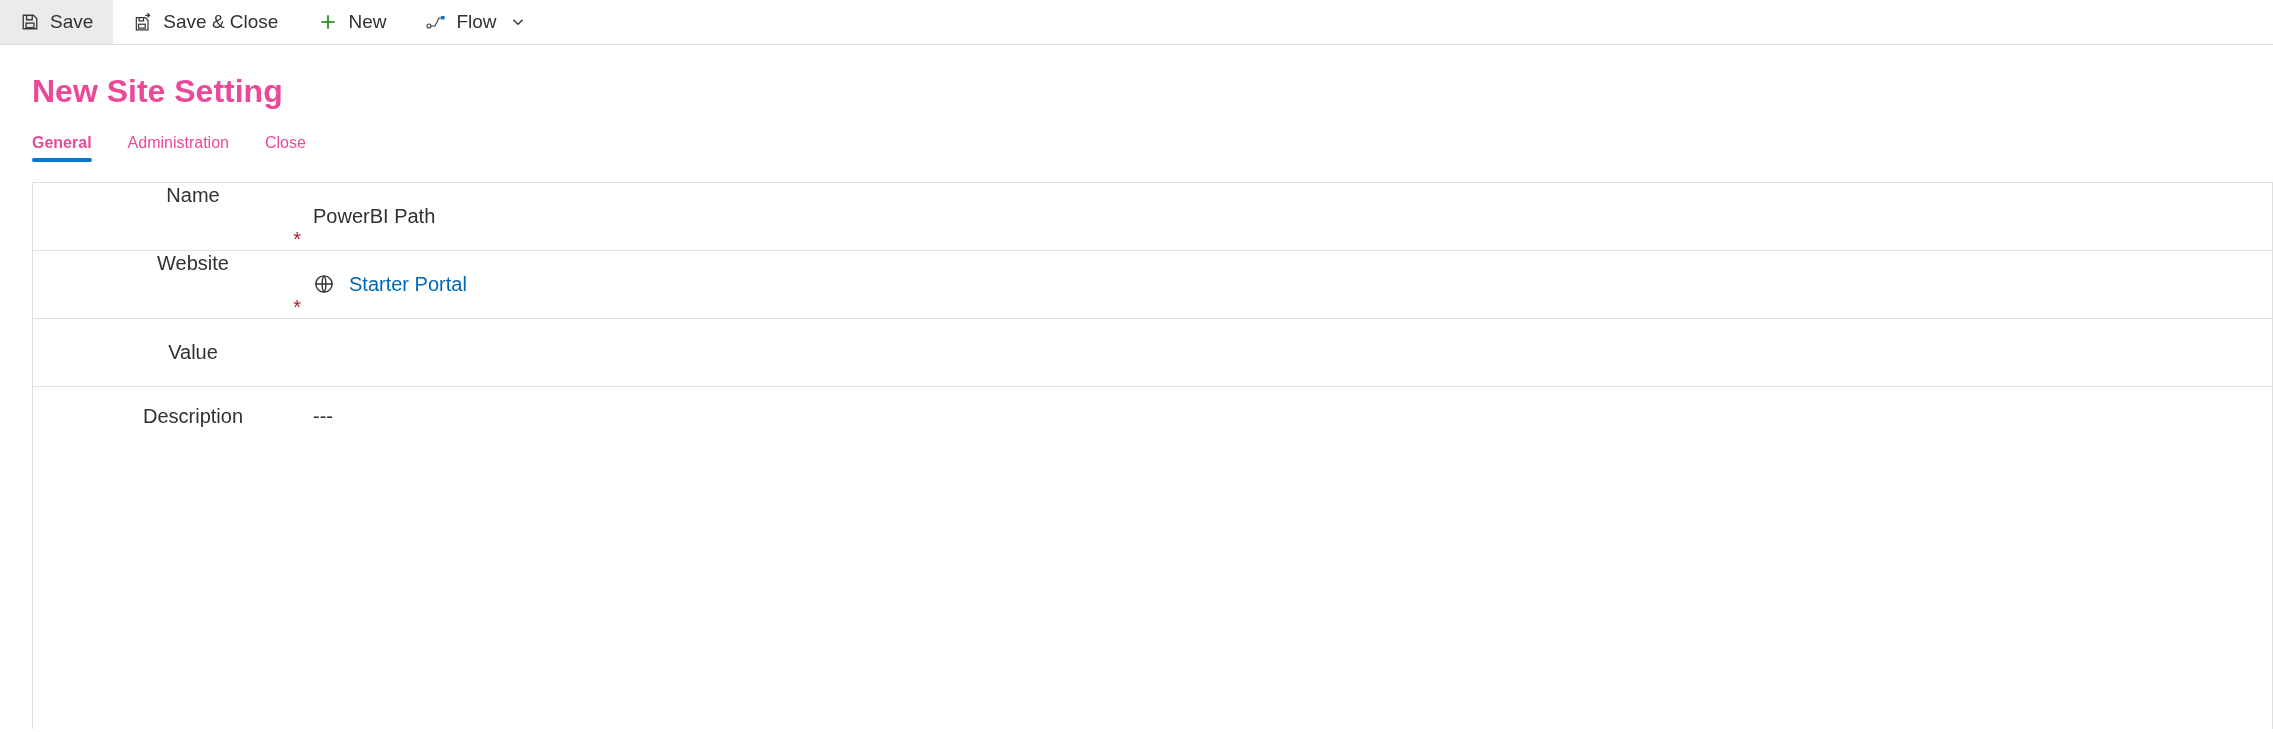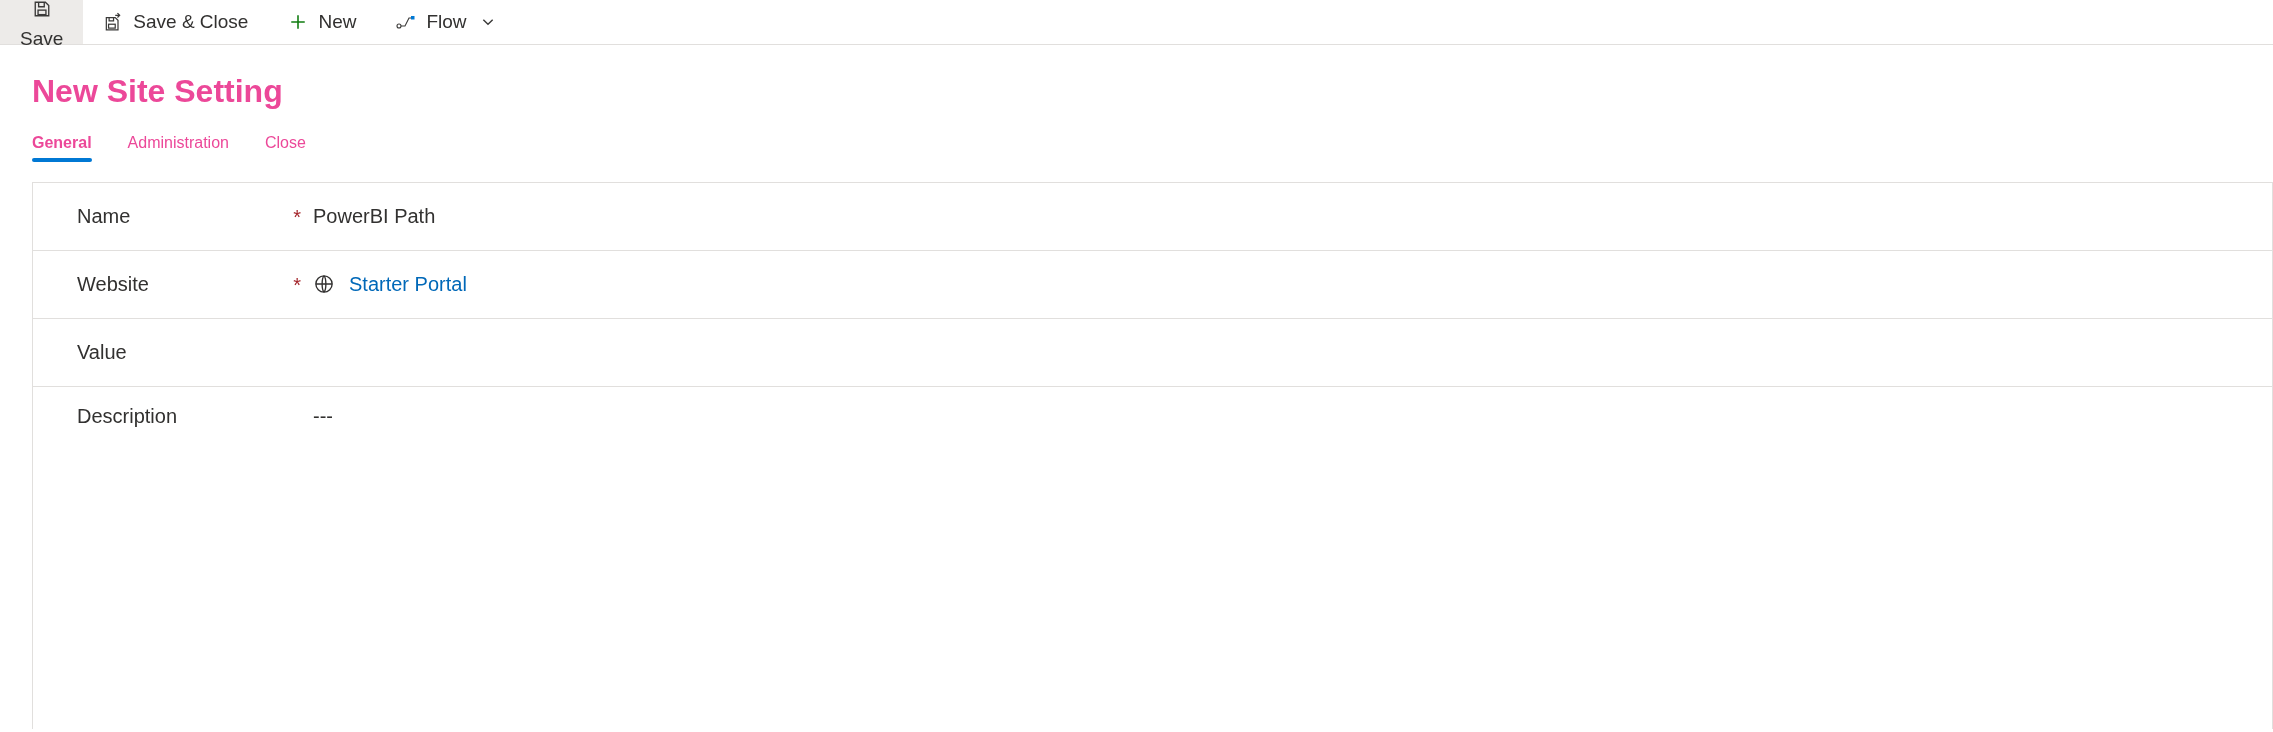--- a/index.html
+++ b/index.html
@@ -27,21 +27,20 @@
     gap: 10px;
     padding: 0 20px;
     font-size: 19px;
     color: #323130;
     cursor: pointer;
     user-select: none;
     height: 100%;
   }
   .tb-btn.active {
     background: #edebe9;
-    flex-direction: column;
   }
   .tb-btn .ico { width: 20px; height: 20px; display: flex; align-items:center; justify-content:center;}
   .chev { margin-left: 4px; }
 
   
   .page {
     padding: 28px 0 0 32px;
   }
   h1.title {
     margin: 0 0 24px 0;
@@ -86,20 +85,21 @@
     padding: 0 44px;
   }
   .row.last { border-bottom: none; flex:1; align-items:flex-start; padding-top:18px;}
   .lbl-col {
     width: 232px;
     display: flex;
     align-items: center;
     gap: 22px;
     color: #323130;
     font-size: 20px;
+    flex-direction: column;
   }
   .req {
     color: #a4262c;
     font-size: 20px;
     line-height: 1;
     margin-left: auto;
     padding-right: 8px;
   }
   .val-col {
     flex: 1;

